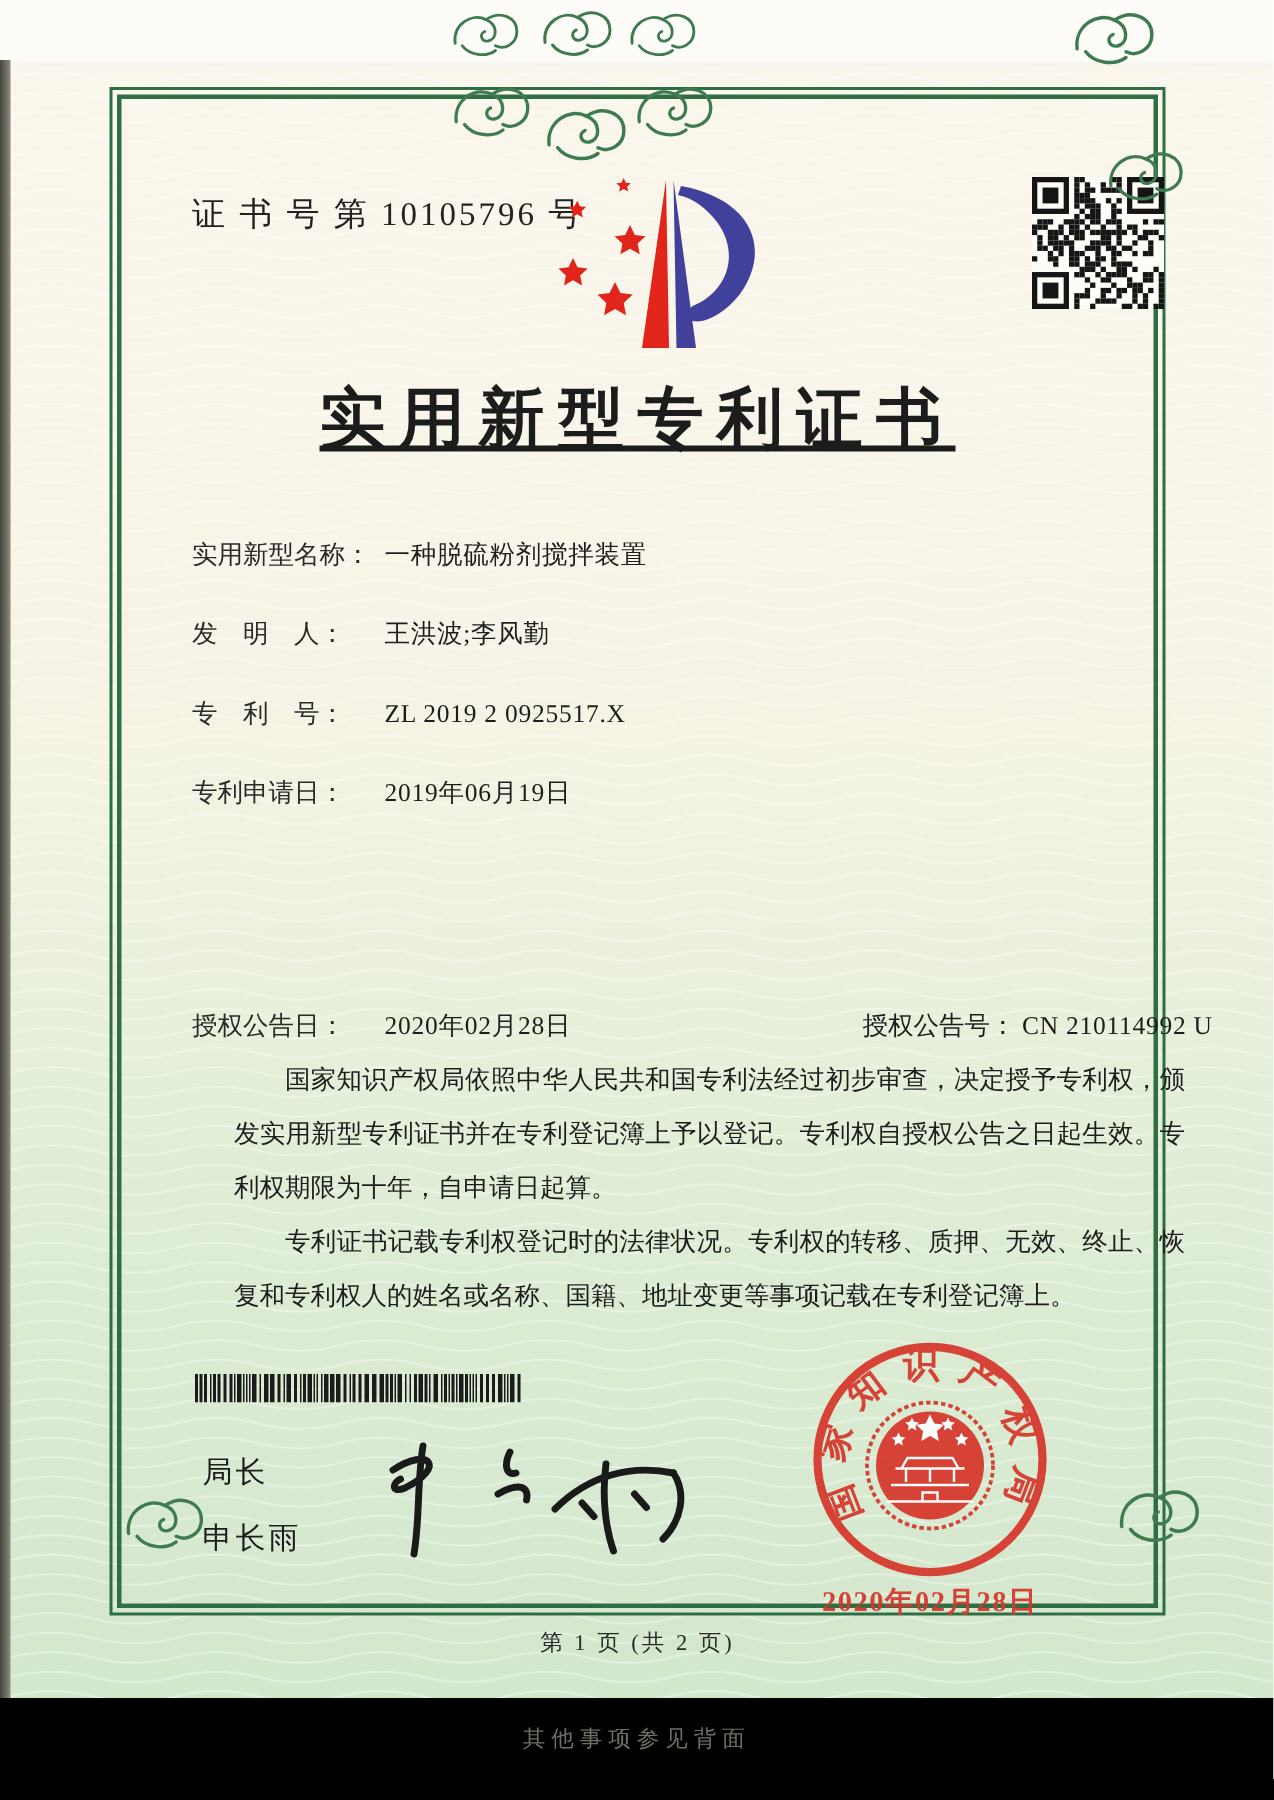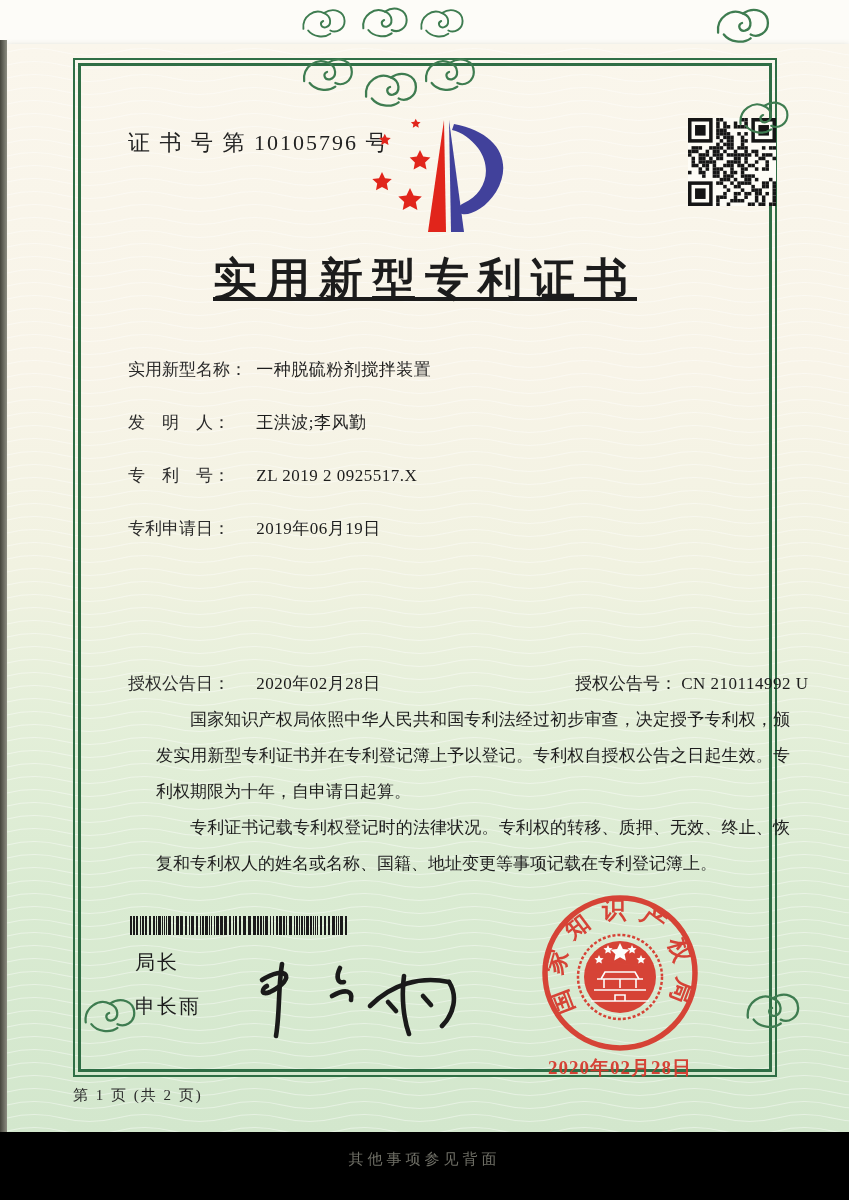--- a/index.html
+++ b/index.html
@@ -35,27 +35,27 @@
   .flabel { display:inline-block; width:124px; color:#2a2a2a; }
   .fvalue { letter-spacing:.5px; }
   .grant2 { position:absolute; left:447px; top:0; }
 
   .body-text { position:absolute; left:114px; top:658px; width:634px;
                font-size:17px; line-height:36px; color:#1d1d1d; text-align:justify;margin-left:35px; }
   .body-text p { text-indent:2em; }
 
   .barcode { position:absolute; left:123px; top:872px; }
 
-  .signer { position:absolute; left:128px; top:896px; font-size:20px; color:#1d1d1d;
+  .signer { position:absolute; left:128px; top:916px; font-size:20px; color:#1d1d1d;
             line-height:44px; letter-spacing:2px; }
   .signature { position:absolute; left:245px; top:902px; }
 
   .seal { position:absolute; left:518px; top:847px; opacity:.93; }
 
-  .page-no { position:absolute; left:66px; top:1042px; width:704px; text-align:left;
+  .page-no { position:absolute; left:66px; top:1042px; width:704px; text-align:center;
              font-size:15px; color:#2a2a2a; letter-spacing:2px; }
 
   .bottom-strip { position:absolute; left:0; top:1132px; width:849px; height:72px;
                   background:#000000; z-index:5; }
   .back-note { position:absolute; left:0; top:18px; width:849px; text-align:center;
                font-size:15px; color:#6f6f66; letter-spacing:4px; }
 </style>
 </head>
 <body>
 

